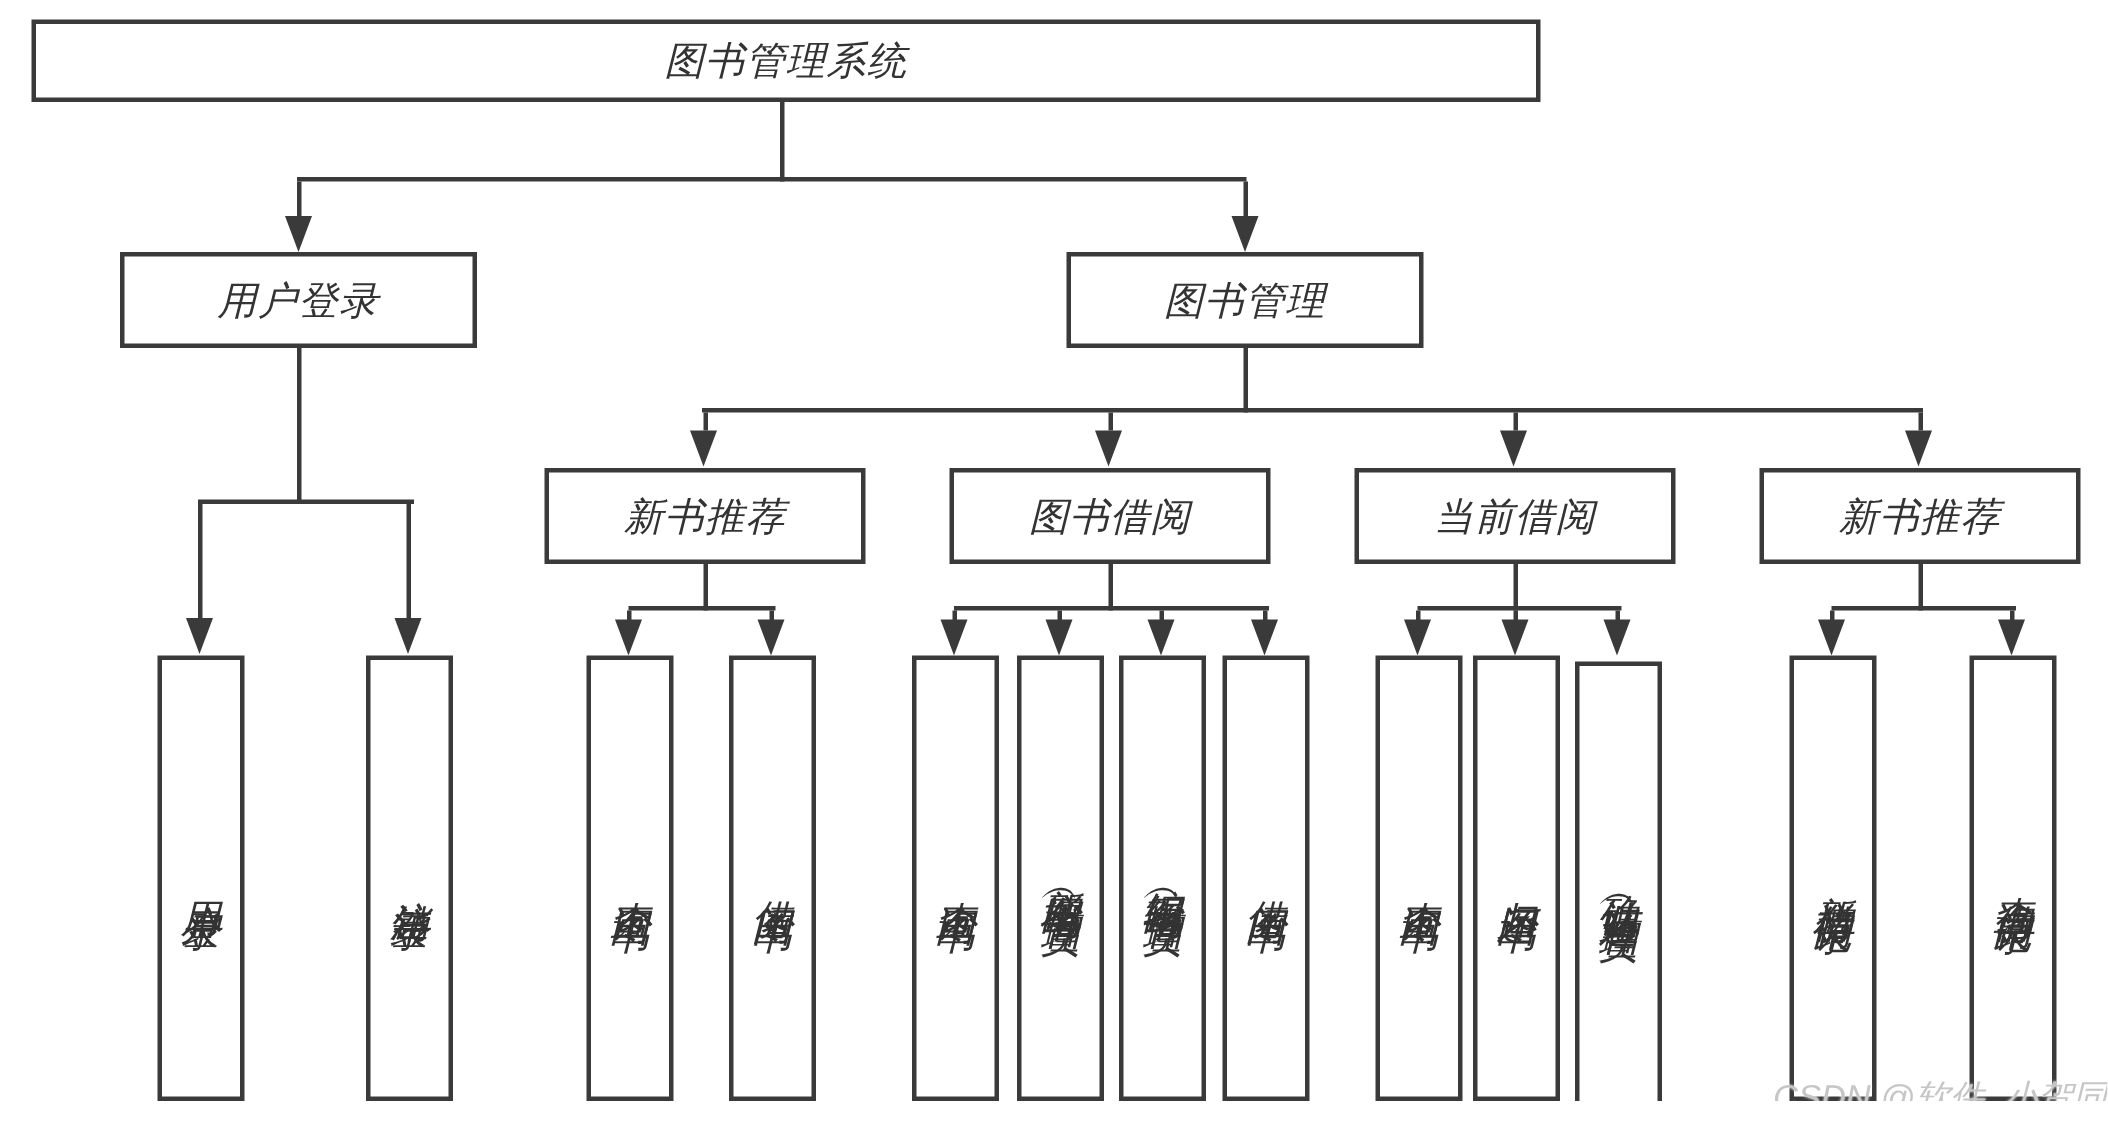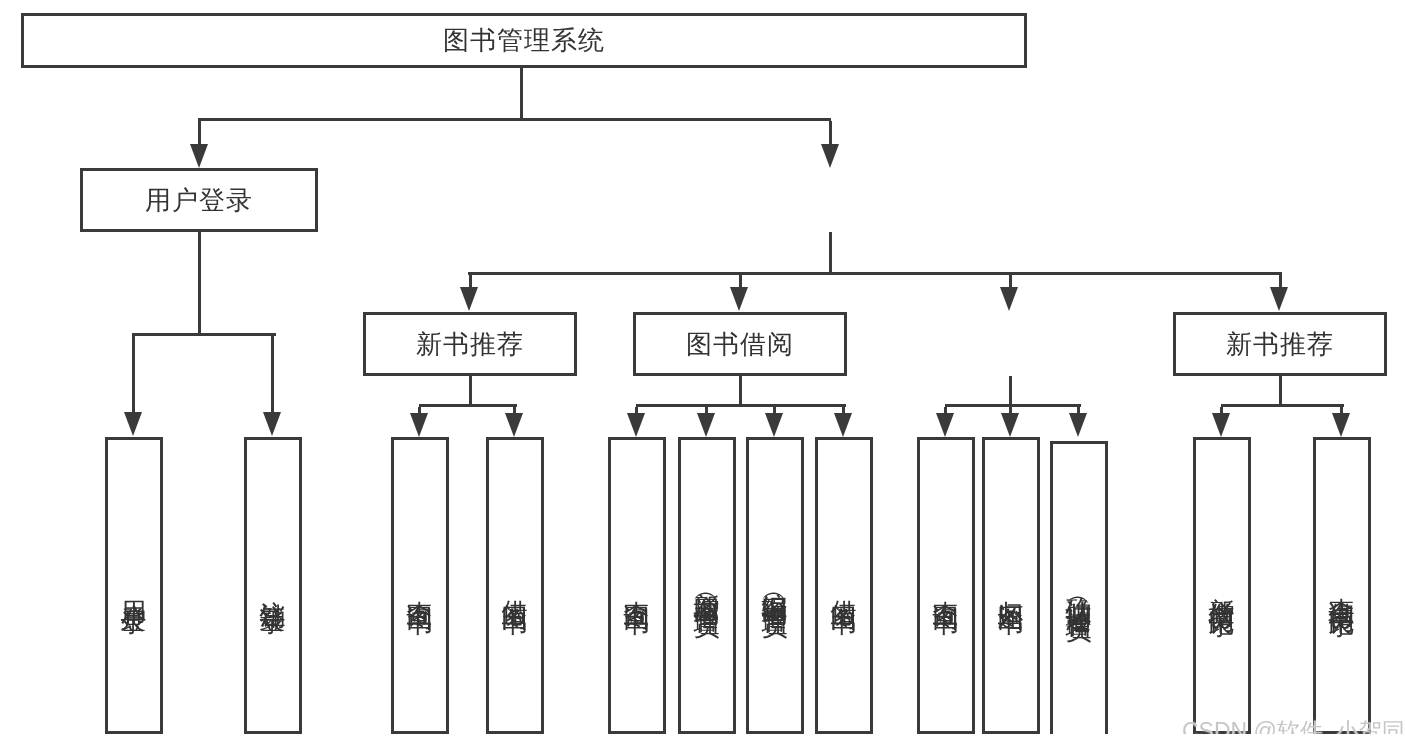--- a/index.html
+++ b/index.html
@@ -8,20 +8,21 @@
     --wm:#c6c6c6;
     --bg:#ffffff;
   }
   html,body{margin:0;padding:0;background:var(--bg);}
   .canvas{
     position:relative;
     width:1405px;height:734px;
     background:var(--bg);
     font-family:"Liberation Sans","DejaVu Sans",sans-serif;
     overflow:hidden;
+    font-style:italic;
   }
   .box{
     position:absolute;
     box-sizing:border-box;
     border:3px solid var(--line);
     background:var(--bg);
     display:flex;align-items:center;justify-content:center;
     font-size:26px;color:var(--text);
     letter-spacing:1px;
     white-space:nowrap;
@@ -64,20 +65,21 @@
   <div class="box" style="left:21px;top:13px;width:1006px;height:55px;">图书管理系统</div>
 
   <div class="vline" style="left:520px;top:68px;height:53px;"></div>
   <div class="hline" style="left:198px;top:118px;width:633px;"></div>
   <div class="vline" style="left:198px;top:121px;height:24px;"></div>
   <div class="vline" style="left:829px;top:121px;height:24px;"></div>
   <div class="arrow" style="left:190px;top:144px;"></div>
   <div class="arrow" style="left:821px;top:144px;"></div>
 
   <div class="box" style="left:80px;top:168px;width:238px;height:64px;">用户登录</div>
+  <div class="box" style="left:711px;top:168px;width:238px;height:64px;">图书管理</div>
 
   <div class="vline" style="left:198px;top:232px;height:104px;"></div>
   <div class="hline" style="left:132px;top:333px;width:144px;"></div>
   <div class="vline" style="left:132px;top:336px;height:76px;"></div>
   <div class="vline" style="left:271px;top:336px;height:76px;"></div>
   <div class="arrow" style="left:124px;top:412px;"></div>
   <div class="arrow" style="left:263px;top:412px;"></div>
 
   <div class="vline" style="left:829px;top:232px;height:43px;"></div>
   <div class="hline" style="left:468px;top:272px;width:814px;"></div>
@@ -85,20 +87,21 @@
   <div class="vline" style="left:739px;top:275px;height:12px;"></div>
   <div class="vline" style="left:1009px;top:275px;height:12px;"></div>
   <div class="vline" style="left:1279px;top:275px;height:12px;"></div>
   <div class="arrow" style="left:460px;top:287px;"></div>
   <div class="arrow" style="left:730px;top:287px;"></div>
   <div class="arrow" style="left:1000px;top:287px;"></div>
   <div class="arrow" style="left:1270px;top:287px;"></div>
 
   <div class="box" style="left:633px;top:312px;width:214px;height:64px;">图书借阅</div>
   <div class="box" style="left:363px;top:312px;width:214px;height:64px;">新书推荐</div>
+  <div class="box" style="left:903px;top:312px;width:214px;height:64px;">当前借阅</div>
   <div class="box" style="left:1173px;top:312px;width:214px;height:64px;">新书推荐</div>
 
   <div class="vline" style="left:469px;top:376px;height:31px;"></div>
   <div class="hline" style="left:419px;top:404px;width:98px;"></div>
   <div class="vline" style="left:418px;top:407px;height:7px;"></div>
   <div class="vline" style="left:513px;top:407px;height:7px;"></div>
   <div class="arrow" style="left:410px;top:413px;"></div>
   <div class="arrow" style="left:505px;top:413px;"></div>
 
   <div class="vline" style="left:739px;top:376px;height:31px;"></div>

